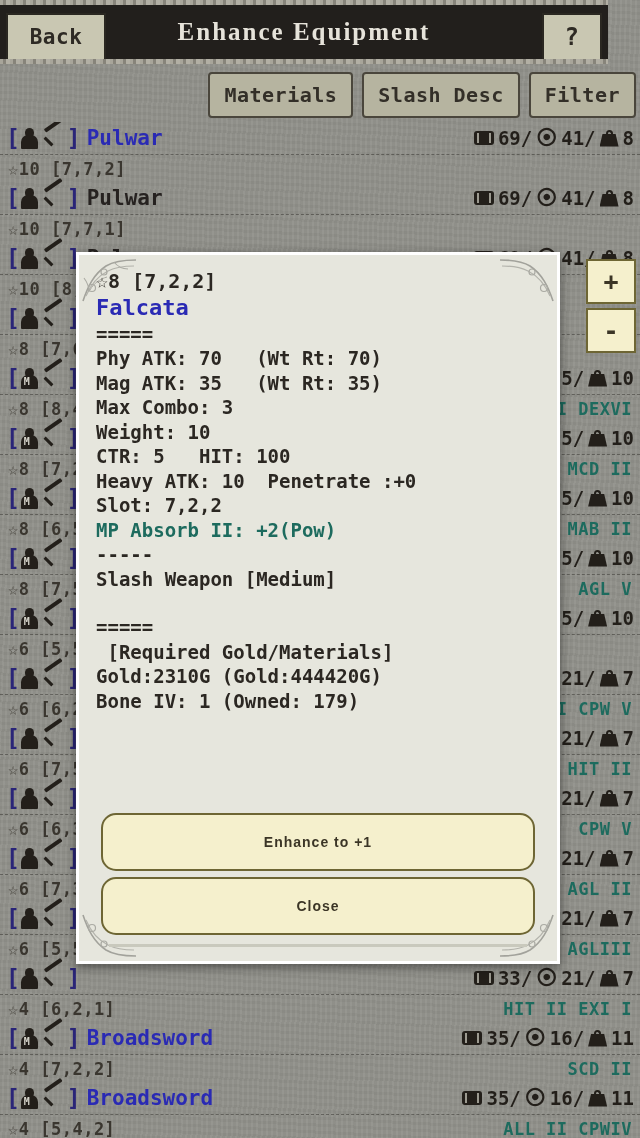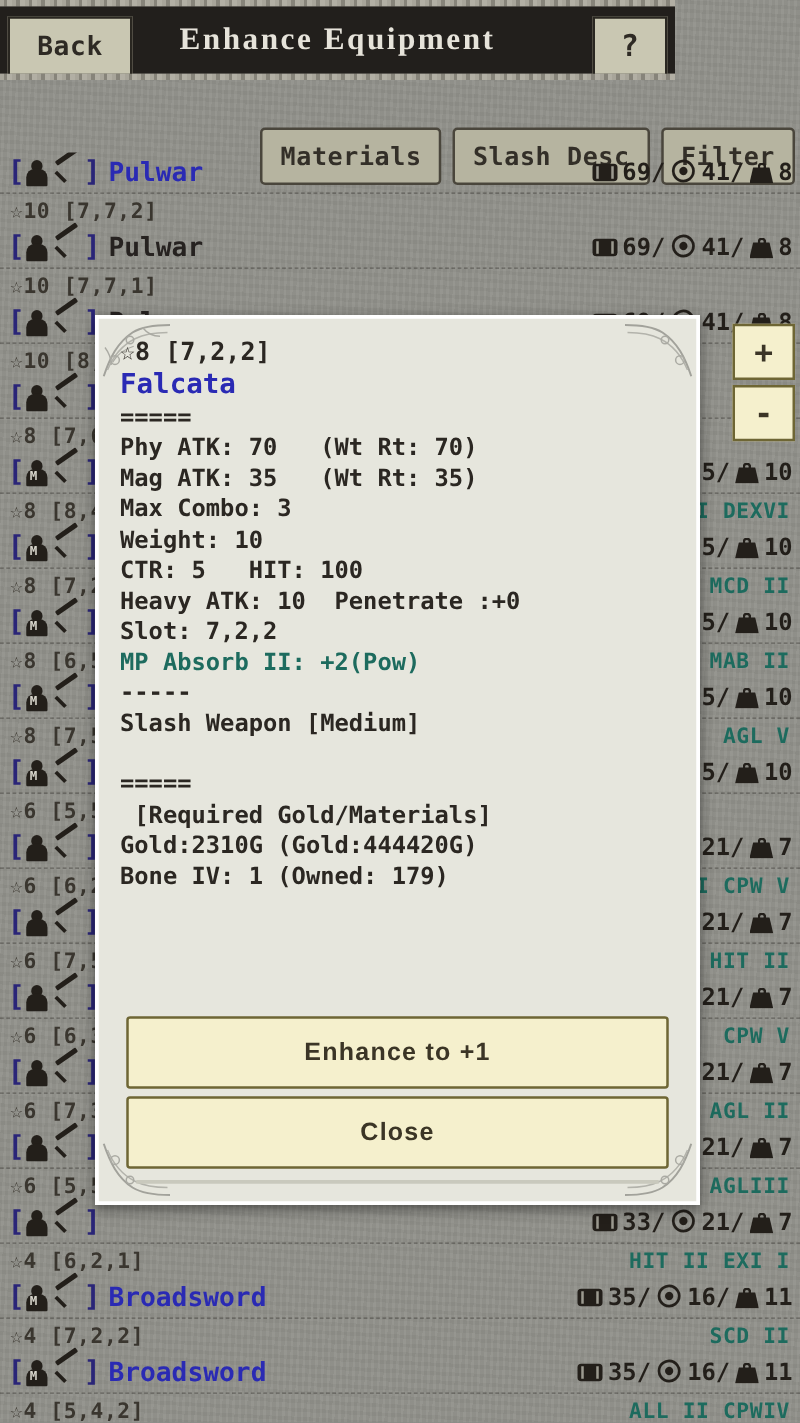--- a/index.html
+++ b/index.html
@@ -13,21 +13,21 @@
     position: relative;
     width: 640px; height: 1138px;
     background:
       repeating-linear-gradient(92deg, rgba(255,255,255,0.035) 0 2px, rgba(0,0,0,0.02) 2px 5px),
       repeating-linear-gradient(3deg, rgba(0,0,0,0.025) 0 3px, rgba(255,255,255,0.02) 3px 7px),
       #90908a;
   }
 
   
   #header {
-    position: absolute; top: 0; left: 0; width: 540px; height: 64px;
+    position: absolute; top: 0; left: 0; width: 608px; height: 64px;
     background: #221f1c;
     border-top: 5px solid #9a978e;
     border-bottom: 5px solid #9a978e;
     display: flex; align-items: center;
   }
   #header::before, #header::after {
     content: ""; position: absolute; left: 0; width: 100%; height: 5px;
     background: repeating-linear-gradient(90deg, #a8a59a 0 3px, #87847a 3px 6px, #b2afa4 6px 10px);
   }
   #header::before { top: -5px; }
@@ -49,21 +49,21 @@
     color: #e6e3da;
     font-size: 25px;
     font-weight: bold;
     letter-spacing: 2px;
     font-family: Liberation Serif, serif;
   }
 
   
   #toolbar {
     position: absolute; top: 72px; right: 4px;
-    display: flex; gap: 9px; margin-top: 30px;
+    display: flex; gap: 9px;
   }
   .tool-btn {
     background: #b6b4a0;
     border: 2px solid #4a463c;
     border-radius: 4px;
     color: #332f28;
     font-weight: bold;
     font-size: 20px;
     padding: 9px 14px;
     cursor: pointer;
@@ -187,23 +187,23 @@
   .m-title { font-size: 22px; font-weight: bold; color: #2a2ab4; line-height: 28px; }
   .m-rule { letter-spacing: 0px; font-weight: bold; color: #2b2722; }
   .m-line { white-space: pre; font-weight: bold; }
   .m-skill { color: #1d6b5e; font-weight: bold; white-space: pre; }
   .m-blank { height: 24px; }
   #modal-buttons { position: absolute; left: 22px; right: 22px; bottom: 26px; }
   .modal-btn {
     display: block; width: 100%; height: 58px;
     background: #f5f0cd;
     border: 2px solid #6e6634;
-    border-radius: 3px;
+    border-radius: 15px;
     color: #3b3526;
-    font-size: 20px; font-weight: bold;
+    font-size: 14px; font-weight: bold;
     letter-spacing: 1px;
     cursor: pointer;
   }
   #enhance-btn { margin-bottom: 6px; }
   #modal-divider {
     position: absolute; left: 30px; right: 30px; bottom: 14px;
     height: 3px; background: #c9c9bd;
   }
 </style>
 </head>

